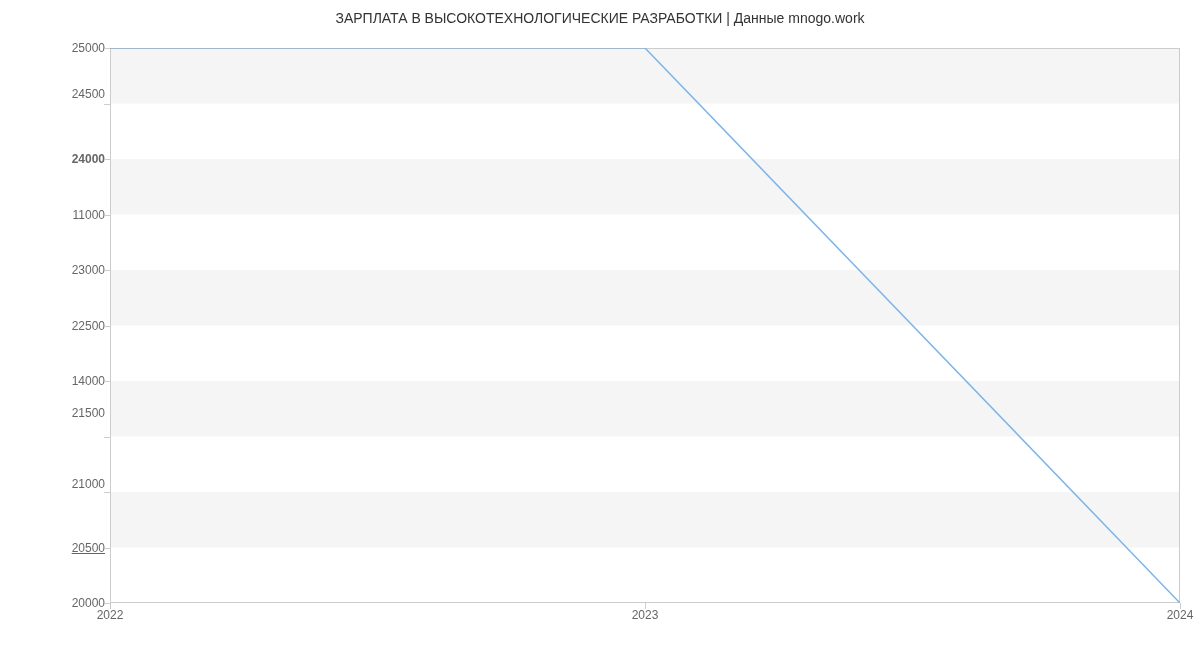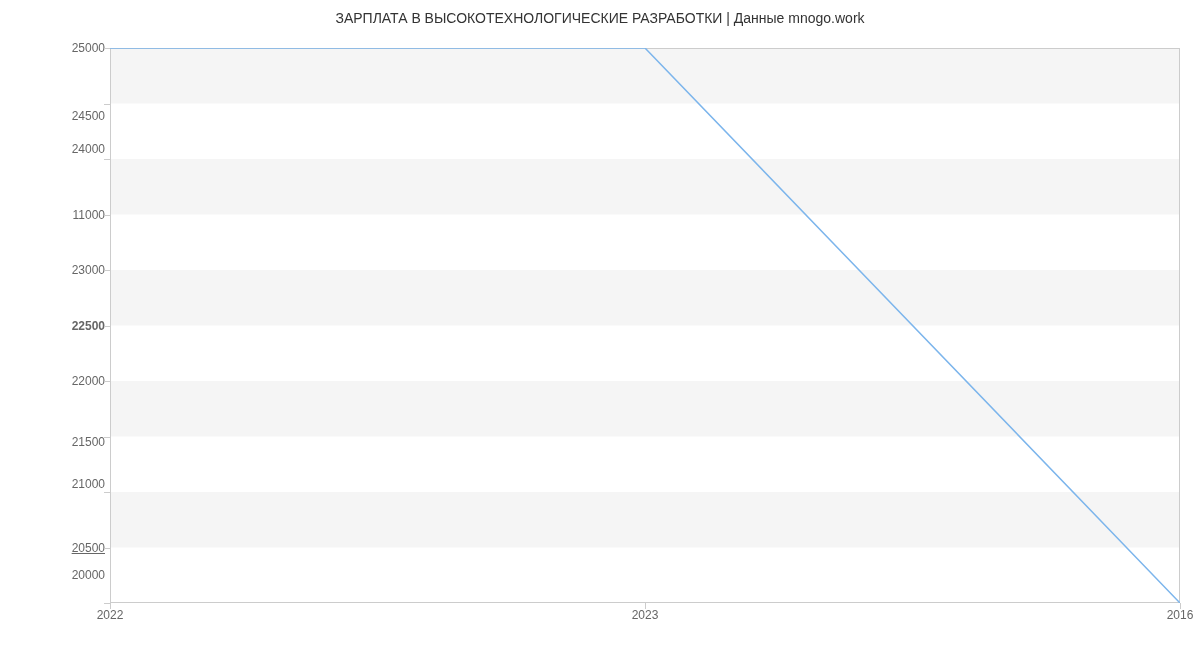--- a/index.html
+++ b/index.html
@@ -92,41 +92,41 @@
           <rect x="0" y="444" width="1070" height="55.5" class="band"></rect>
           <rect x="0" y="333" width="1070" height="55.5" class="band"></rect>
           <rect x="0" y="222" width="1070" height="55.5" class="band"></rect>
           <rect x="0" y="111" width="1070" height="55.5" class="band"></rect>
           <rect x="0" y="0" width="1070" height="55.5" class="band"></rect>
         </g>
       <rect class="border" x="0.5" y="0.5" width="1069" height="554"></rect>
       <polyline class="series" points="0,0 535,0 1070,555" stroke="#7cb5ec"></polyline>
     </svg>
   </div>
-<div class="tick-y" style="top: 575px;">20000</div>
+<div class="tick-y" style="top: 603px;">20000</div>
     <div class="tick-mark y" style="top: 603px;"></div>
     <div class="tick-y" style="top: 547.5px; text-decoration: underline;">20500</div>
     <div class="tick-mark y" style="top: 547.5px;"></div>
     <div class="tick-y" style="top: 484px;">21000</div>
     <div class="tick-mark y" style="top: 492px;"></div>
-    <div class="tick-y" style="top: 442px;">21500</div>
+    <div class="tick-y" style="top: 413px;">21500</div>
     <div class="tick-mark y" style="top: 436.5px;"></div>
-    <div class="tick-y" style="top: 381px;">22000</div>
+    <div class="tick-y" style="top: 381px;">14000</div>
     <div class="tick-mark y" style="top: 381px;"></div>
-    <div class="tick-y" style="top: 325.5px; font-weight: bold;">22500</div>
+    <div class="tick-y" style="top: 325.5px;">22500</div>
     <div class="tick-mark y" style="top: 325.5px;"></div>
     <div class="tick-y" style="top: 270px;">23000</div>
     <div class="tick-mark y" style="top: 270px;"></div>
     <div class="tick-y" style="top: 214.5px;">11000</div>
     <div class="tick-mark y" style="top: 214.5px;"></div>
-    <div class="tick-y" style="top: 149px;">24000</div>
+    <div class="tick-y" style="top: 159px; font-weight: bold;">24000</div>
     <div class="tick-mark y" style="top: 159px;"></div>
-    <div class="tick-y" style="top: 116px;">24500</div>
+    <div class="tick-y" style="top: 94px;">24500</div>
     <div class="tick-mark y" style="top: 103.5px;"></div>
     <div class="tick-y" style="top: 48px;">25000</div>
     <div class="tick-mark y" style="top: 48px;"></div>
     <div class="tick-x" style="left: 110px;">2022</div>
     <div class="tick-mark x" style="left: 110px;"></div>
     <div class="tick-x" style="left: 645px;">2023</div>
     <div class="tick-mark x" style="left: 645px;"></div>
-    <div class="tick-x" style="left: 1180px;">2016</div>
+    <div class="tick-x" style="left: 1180px;">2024</div>
     <div class="tick-mark x" style="left: 1180px;"></div>
   </div>
 
 </body></html>

